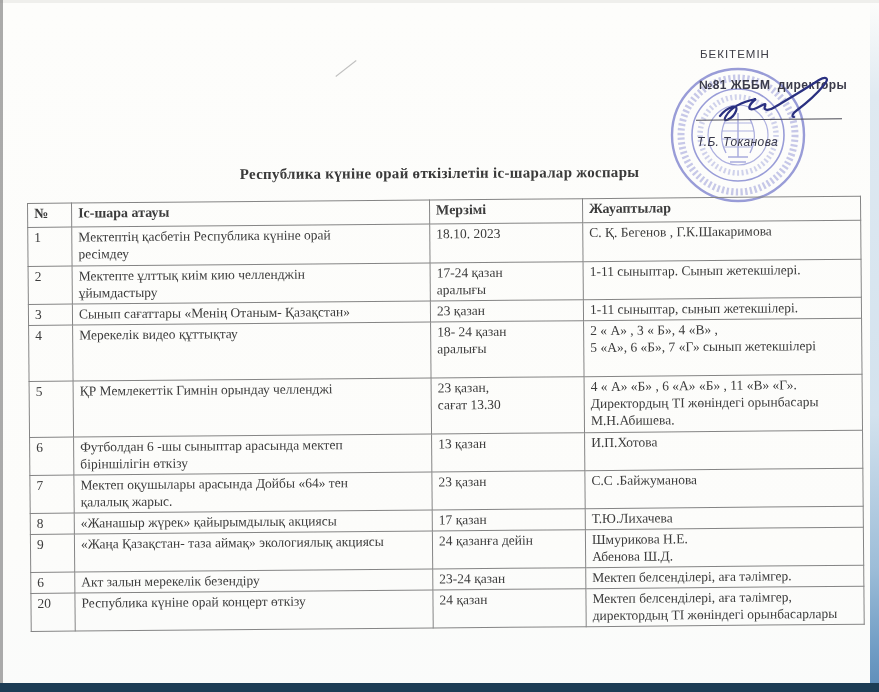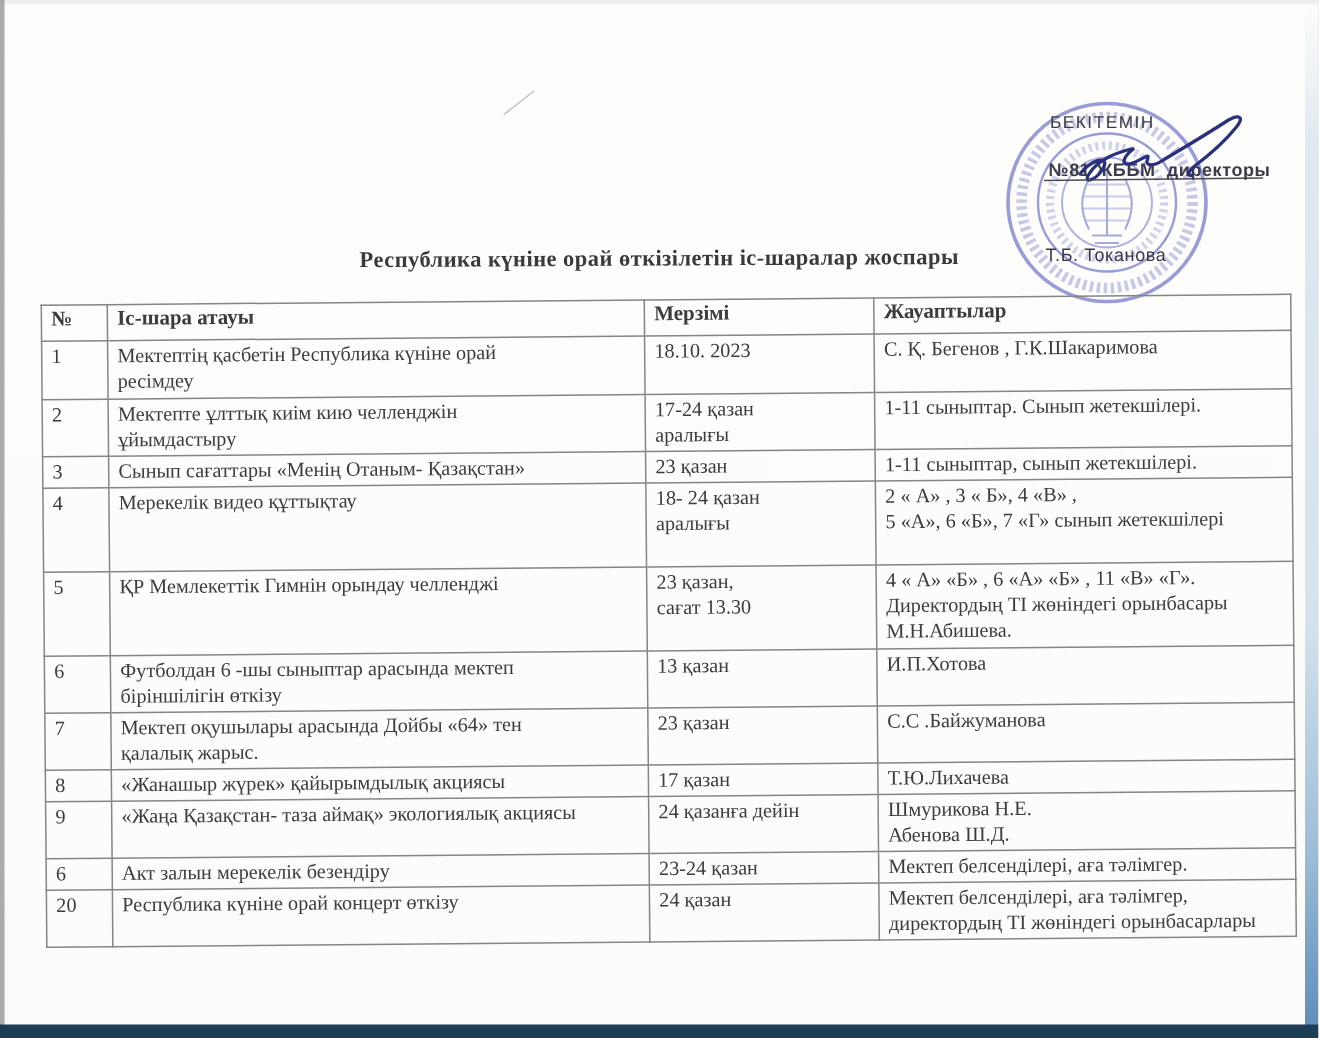--- a/index.html
+++ b/index.html
@@ -19,24 +19,24 @@
   .logo{position:absolute;left:13px;top:39px;width:121px;height:124px;border-radius:6px;
     background:#134a73;box-shadow:0 0 0 1px rgba(0,0,0,.08);}
   .logo .t{position:absolute;font-family:"Liberation Sans",sans-serif;color:#35aee0;font-weight:bold;line-height:1;}
   .logo .t1{left:39px;top:16px;font-size:12.5px;}
   .logo .t2{left:37px;top:33px;font-size:12px;}
   .logo .num{left:63px;top:24px;font-size:42px;color:#eae3b5;letter-spacing:-1px;transform:scaleY(1.08);transform-origin:top;}
   .logo .t3{left:69px;top:79px;font-size:13px;}
   .logo svg{position:absolute;left:0;top:0;}
 
   
-  .sans{font-family:"Liberation Sans",sans-serif;margin-top:28px;}
+  .sans{font-family:"Liberation Sans",sans-serif;}
   .approve{position:absolute;left:700px;top:48px;font-size:11.5px;letter-spacing:1px;color:#3d3d46;}
   .director{position:absolute;left:699px;top:78px;font-size:12px;letter-spacing:.4px;color:#3b3b4a;white-space:pre;font-weight:bold;}
-  .signer{position:absolute;left:697px;top:135px;font-size:12px;letter-spacing:.4px;color:#38384a;}
+  .signer{position:absolute;left:697px;top:135px;font-size:12px;letter-spacing:.4px;color:#38384a;font-style:italic;}
   .sig-line{position:absolute;left:696px;top:119px;width:146px;height:0;border-top:1.5px solid #4a4a55;transform:rotate(-.6deg);}
   .stamp{position:absolute;left:668px;top:65px;opacity:.78;}
   .signature{position:absolute;left:712px;top:72px;}
   .pen-mark{position:absolute;left:333px;top:68px;width:26px;height:0;border-top:1.5px solid #a0a0a0;
     transform:rotate(-38deg);opacity:.65;}
 
   
   .title{position:absolute;left:0;top:165px;width:100%;text-align:center;font-weight:bold;
     font-size:15px;letter-spacing:.3px;color:#3a3a3a;transform:rotate(-.3deg);}
 

